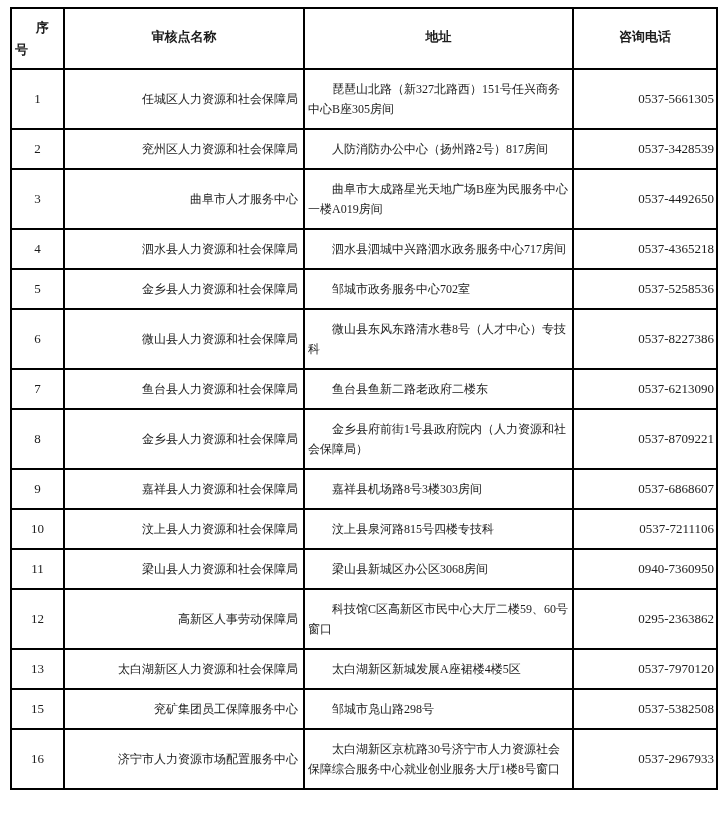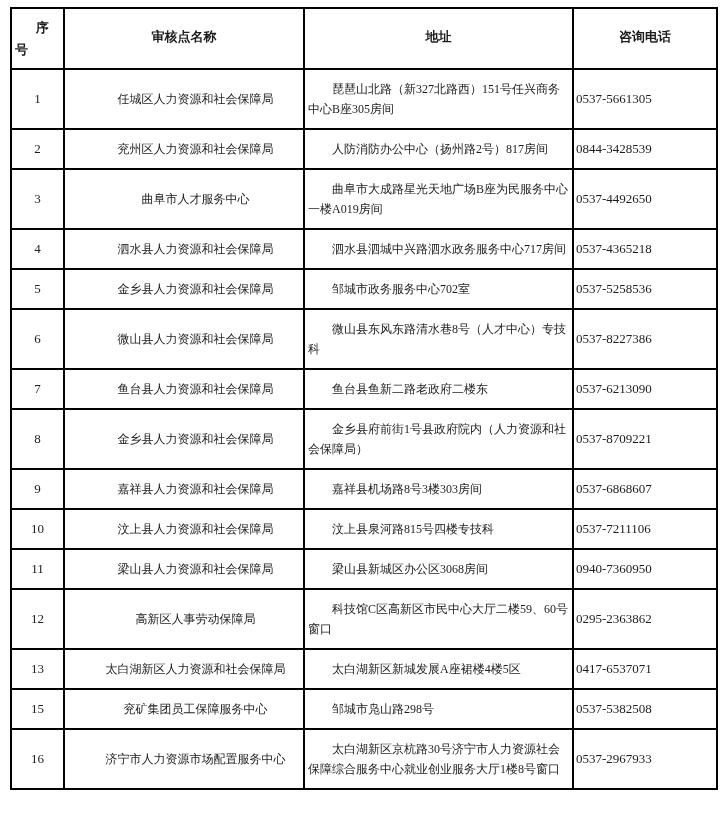--- a/index.html
+++ b/index.html
@@ -46,33 +46,33 @@
     line-height: 22px;
     padding: 2px 3px;
   }
   
   td.cell-no {
     text-align: center;
     font-size: 13px;
     padding: 9px 2px;
   }
   td.cell-name {
-    text-align: center;
+    text-align: right;
     text-indent: 2em;
     padding: 9px 5px 9px 4px;
     margin-top: 12px;
   }
   td.cell-address {
     text-align: left;
     text-indent: 2em;
     padding: 9px 4px 9px 3px;
     border-radius: 14px;
   }
   td.cell-phone {
-    text-align: left;
+    text-align: right;
     font-size: 13px;
     padding: 9px 2px;
   }
 </style>
 </head>
 <body>
 
 <div class="page">
   <table class="contact-table">
     <colgroup>
@@ -93,21 +93,21 @@
         <tr>
           <td class="cell-no">1</td>
           <td class="cell-name">任城区人力资源和社会保障局</td>
           <td class="cell-address">琵琶山北路（新327北路西）151号任兴商务中心B座305房间</td>
           <td class="cell-phone">0537-5661305</td>
         </tr>
         <tr>
           <td class="cell-no">2</td>
           <td class="cell-name">兖州区人力资源和社会保障局</td>
           <td class="cell-address">人防消防办公中心（扬州路2号）817房间</td>
-          <td class="cell-phone">0844-3428539</td>
+          <td class="cell-phone">0537-3428539</td>
         </tr>
         <tr>
           <td class="cell-no">3</td>
           <td class="cell-name">曲阜市人才服务中心</td>
           <td class="cell-address">曲阜市大成路星光天地广场B座为民服务中心一楼A019房间</td>
           <td class="cell-phone">0537-4492650</td>
         </tr>
         <tr>
           <td class="cell-no">4</td>
           <td class="cell-name">泗水县人力资源和社会保障局</td>
@@ -159,21 +159,21 @@
         <tr>
           <td class="cell-no">12</td>
           <td class="cell-name">高新区人事劳动保障局</td>
           <td class="cell-address">科技馆C区高新区市民中心大厅二楼59、60号窗口</td>
           <td class="cell-phone">0295-2363862</td>
         </tr>
         <tr>
           <td class="cell-no">13</td>
           <td class="cell-name">太白湖新区人力资源和社会保障局</td>
           <td class="cell-address">太白湖新区新城发展A座裙楼4楼5区</td>
-          <td class="cell-phone">0417-6537071</td>
+          <td class="cell-phone">0537-7970120</td>
         </tr>
         <tr>
           <td class="cell-no">15</td>
           <td class="cell-name">兖矿集团员工保障服务中心</td>
           <td class="cell-address">邹城市凫山路298号</td>
           <td class="cell-phone">0537-5382508</td>
         </tr>
         <tr>
           <td class="cell-no">16</td>
           <td class="cell-name">济宁市人力资源市场配置服务中心</td>

